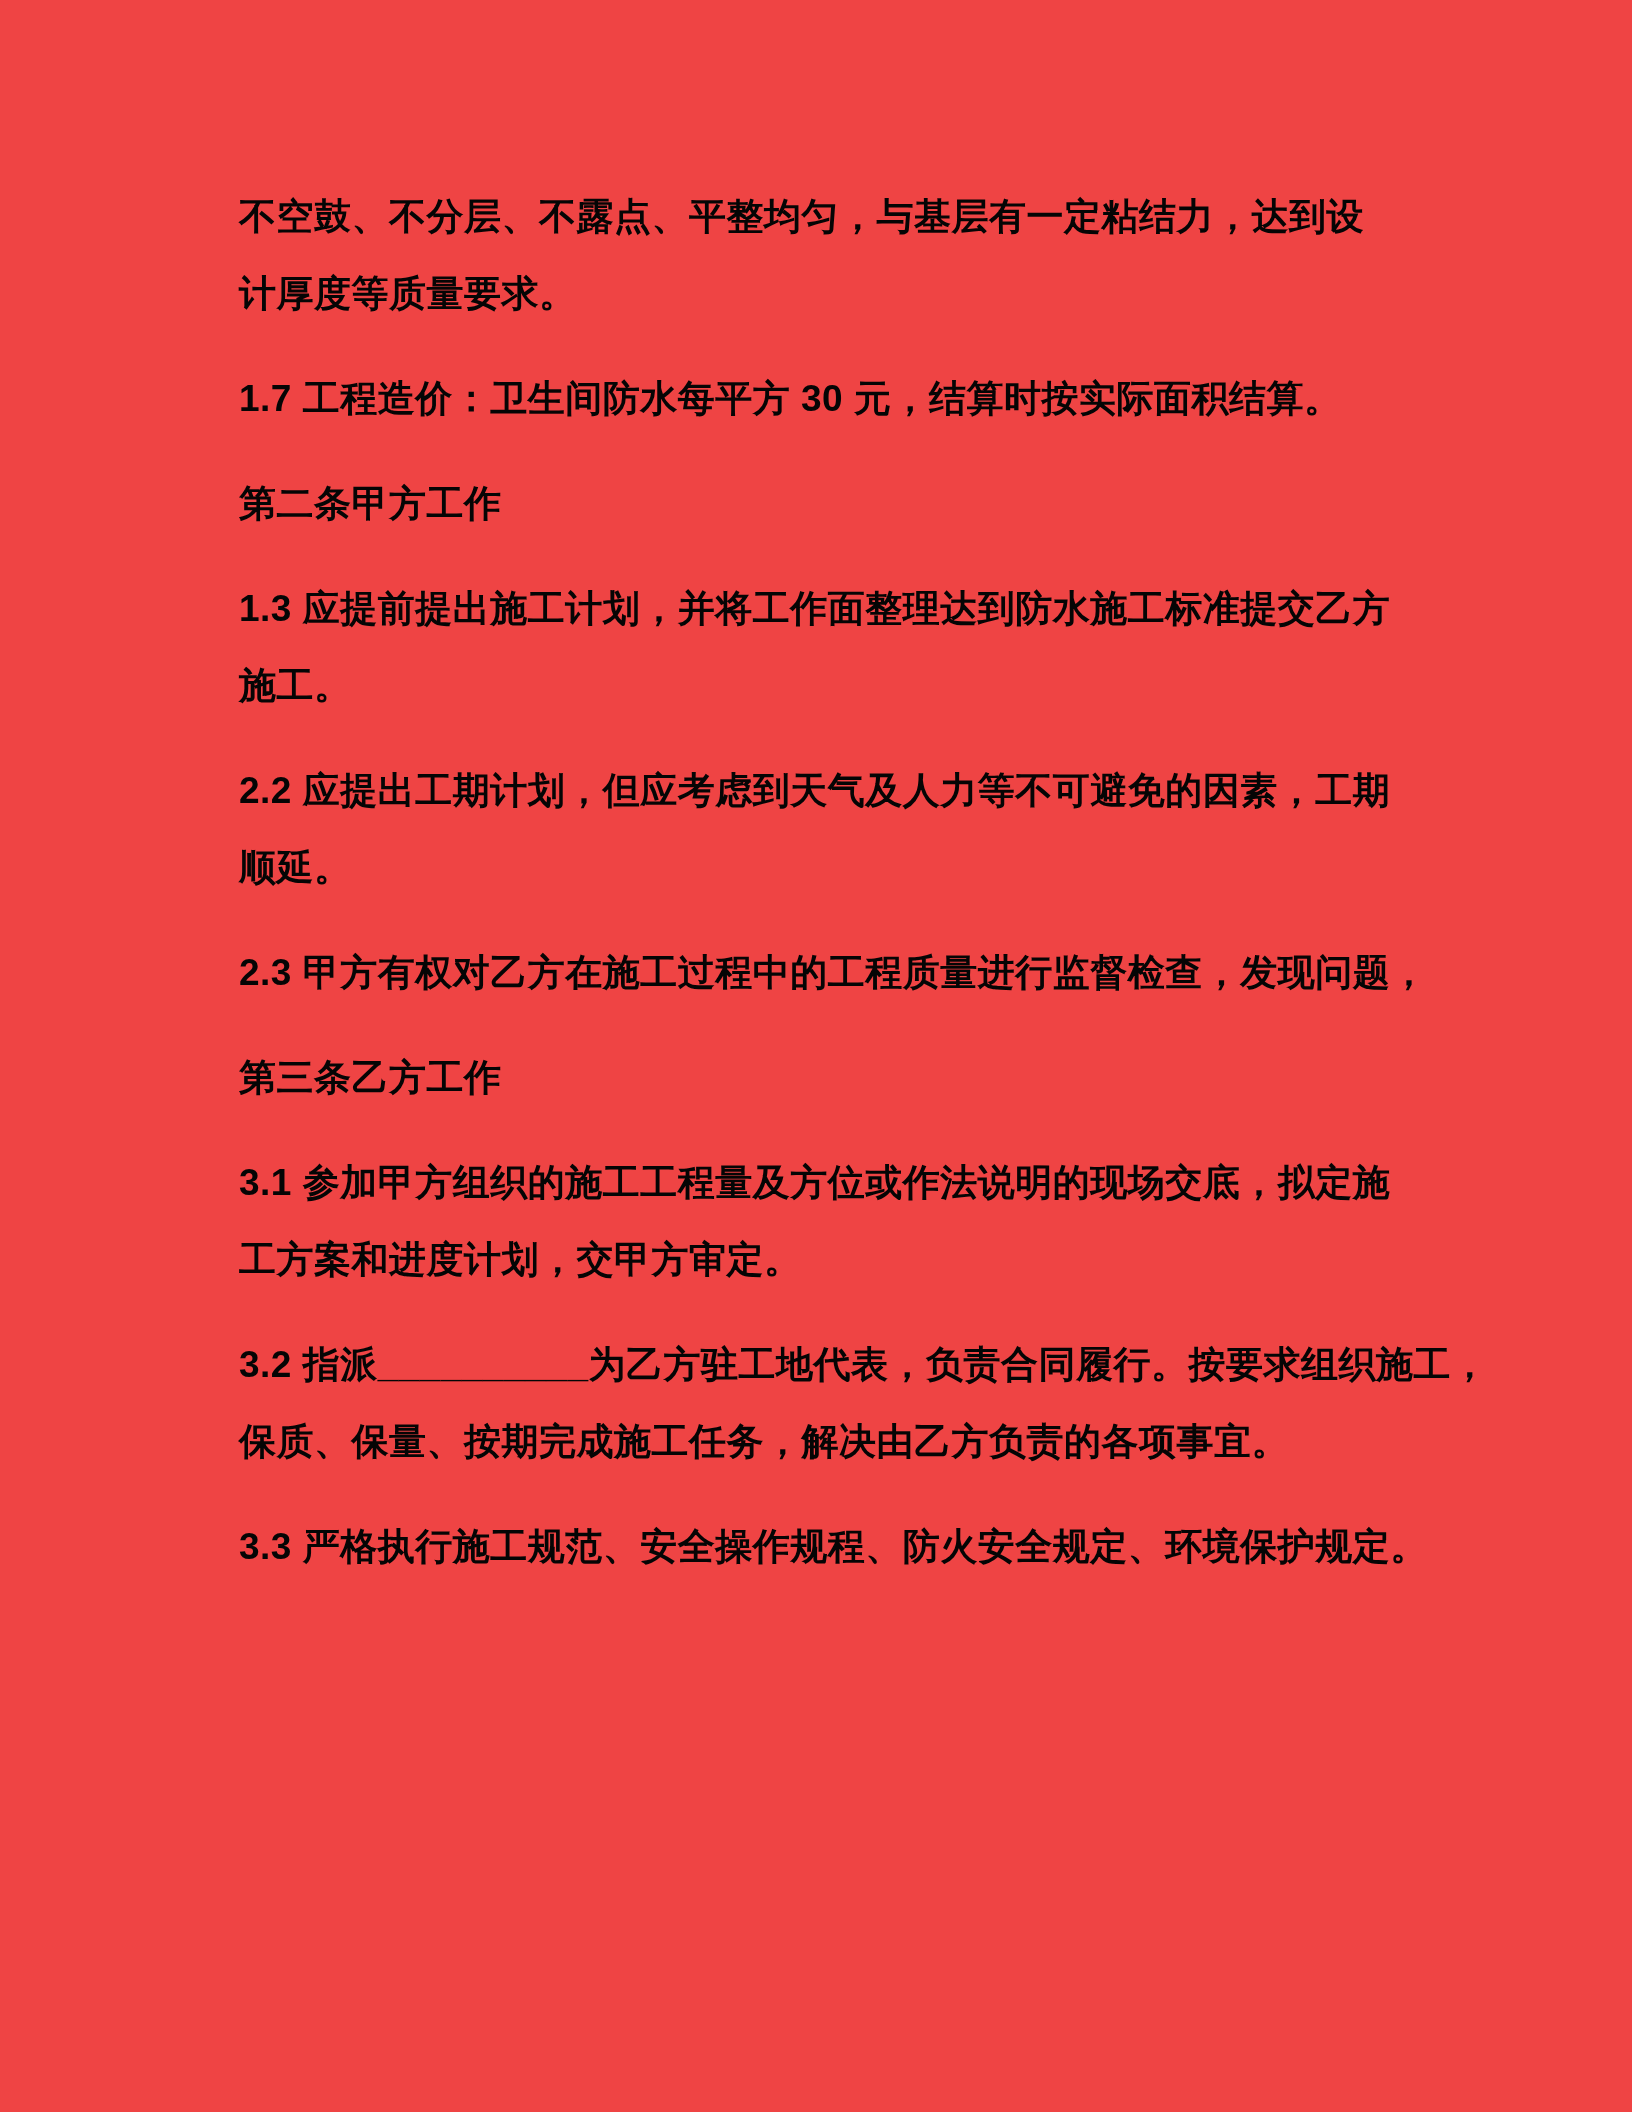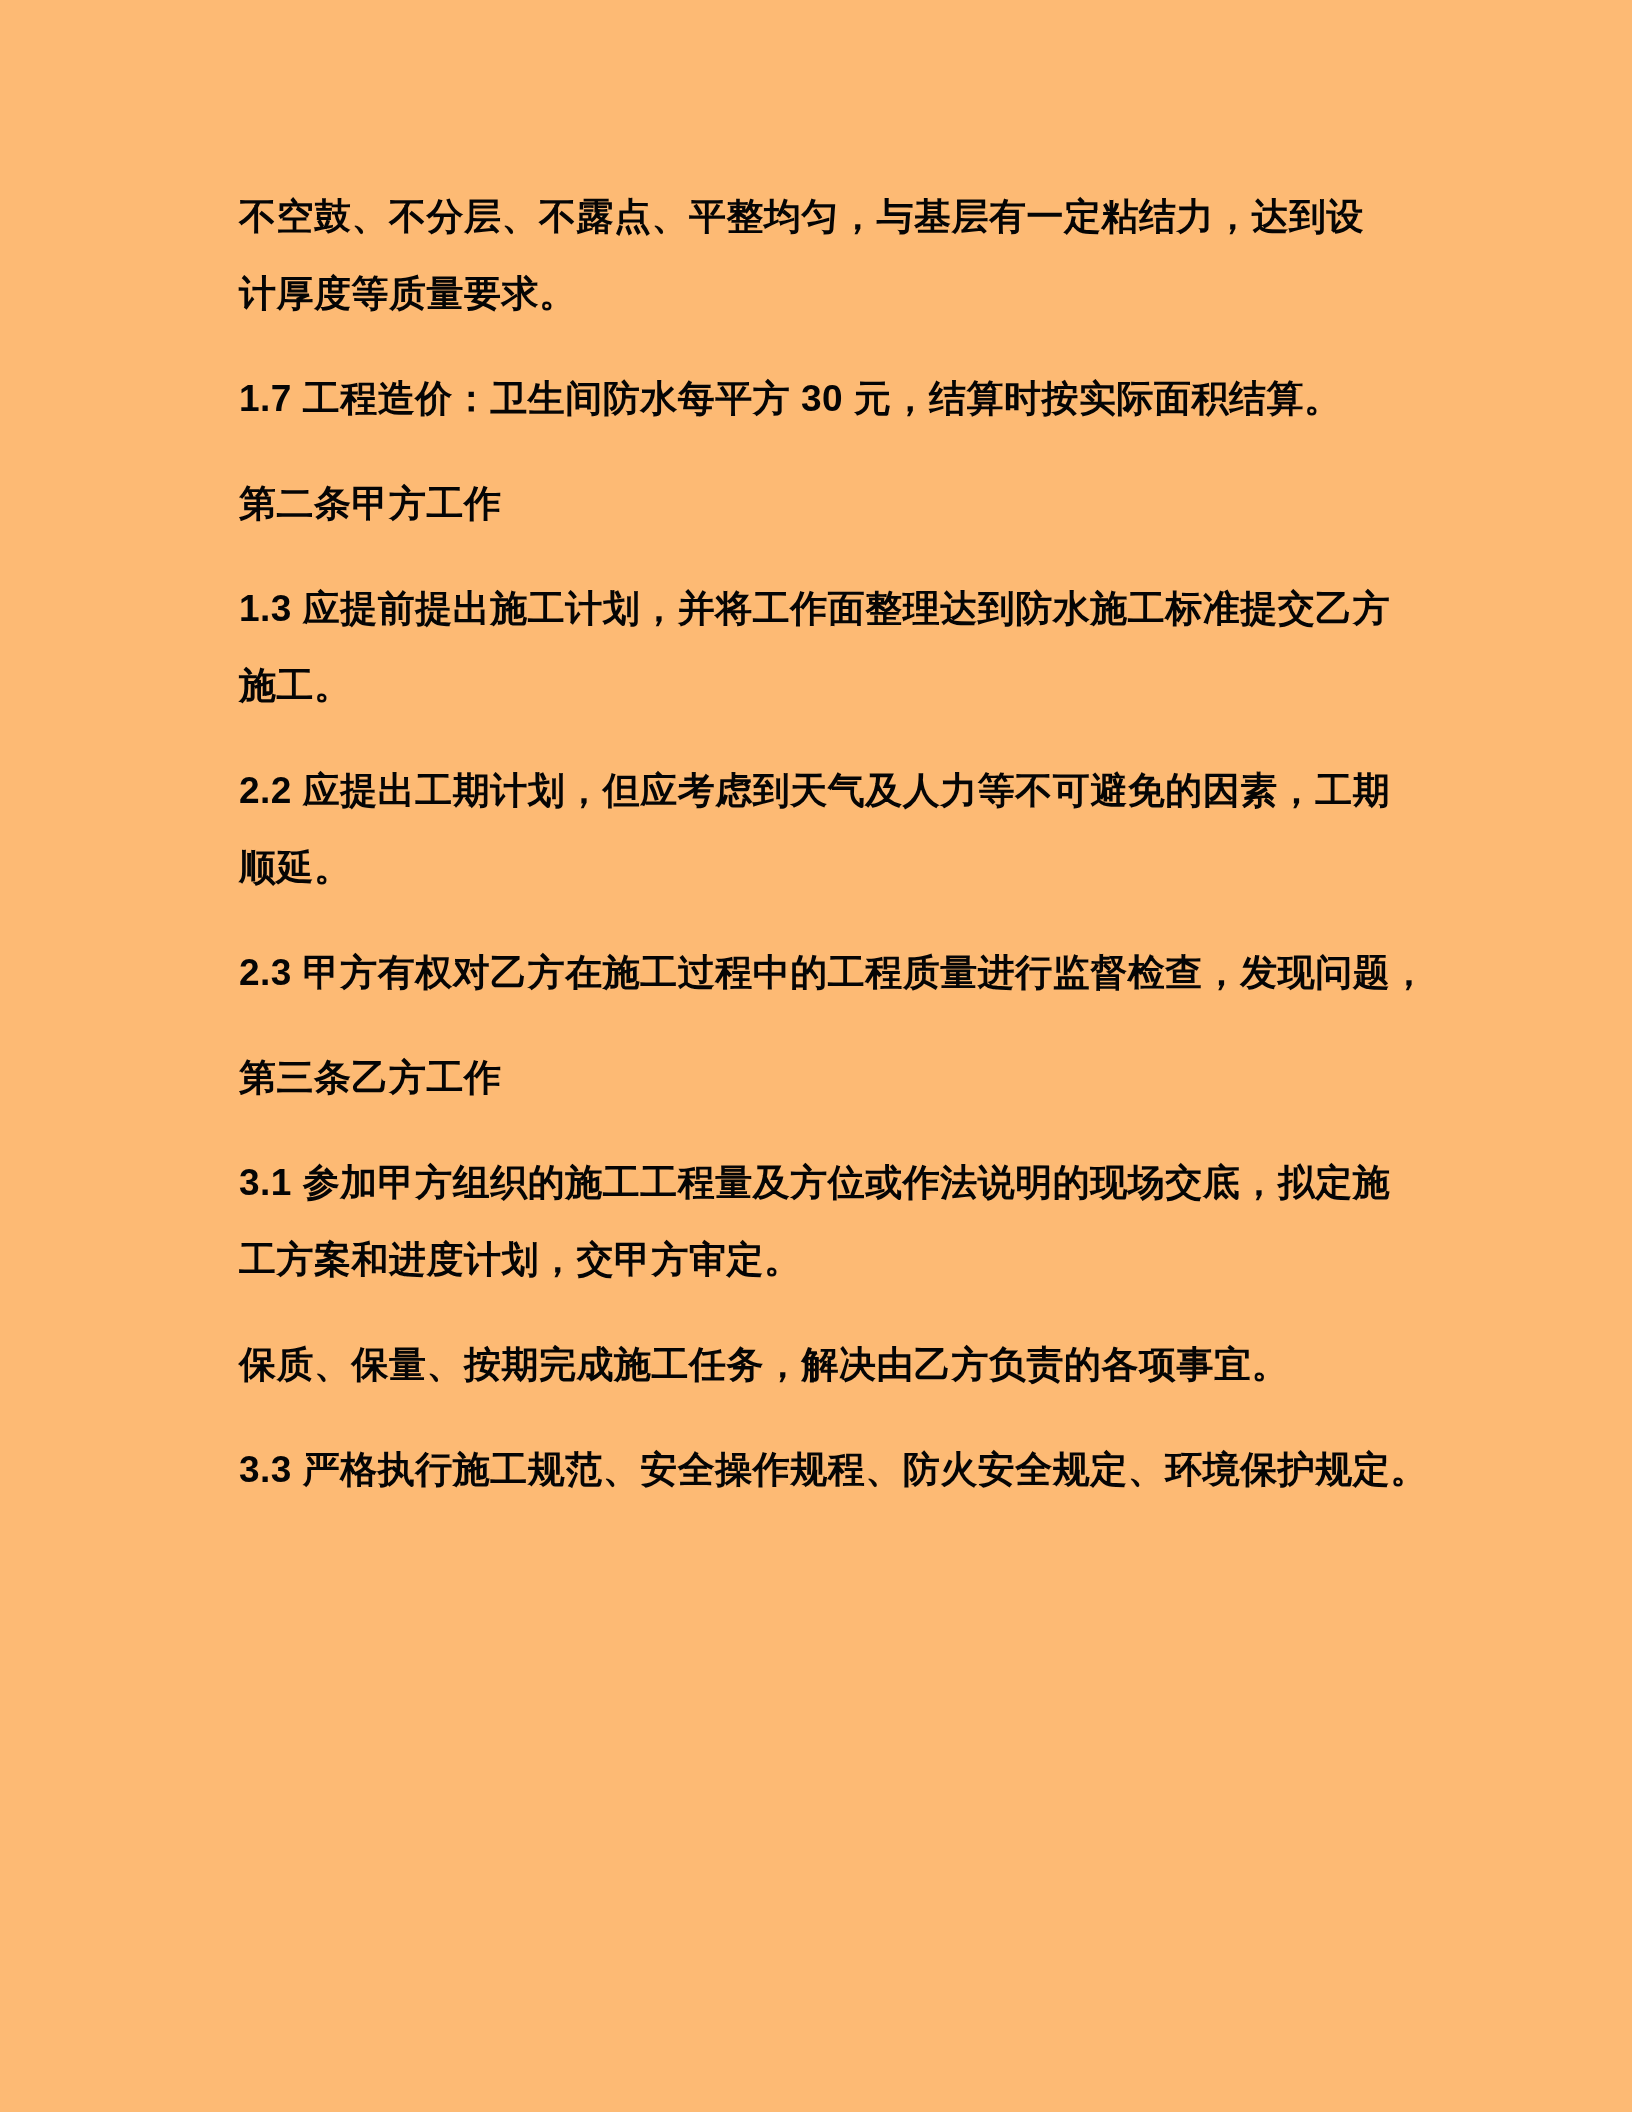--- a/index.html
+++ b/index.html
@@ -6,21 +6,21 @@
   html, body {
     margin: 0;
     padding: 0;
     background: #ffffff;
   }
   .page {
     position: relative;
     box-sizing: border-box;
     width: 1632px;
     height: 2112px;
-    background: #fdba74;
+    background: #ef4444;
     padding: 178px 150px 0 239px;
     font-family: "Liberation Sans", sans-serif;
     font-weight: 700;
     color: #050505;
     overflow: hidden;
   }
   .block {
     margin: 0 0 28px 0;
     font-size: 37px;
     line-height: 77px;
@@ -69,20 +69,21 @@
   <div class="block heading">
     <span class="line">第三条乙方工作</span>
   </div>
 
   <div class="block">
     <span class="line">3.1 参加甲方组织的施工工程量及方位或作法说明的现场交底，拟定施</span>
     <span class="line">工方案和进度计划，交甲方审定。</span>
   </div>
 
   <div class="block">
+    <span class="line">3.2 指派__________为乙方驻工地代表，负责合同履行。按要求组织施工，</span>
     <span class="line">保质、保量、按期完成施工任务，解决由乙方负责的各项事宜。</span>
   </div>
 
   <div class="block">
     <span class="line">3.3 严格执行施工规范、安全操作规程、防火安全规定、环境保护规定。</span>
   </div>
 
 </div>
 
 </body></html>

